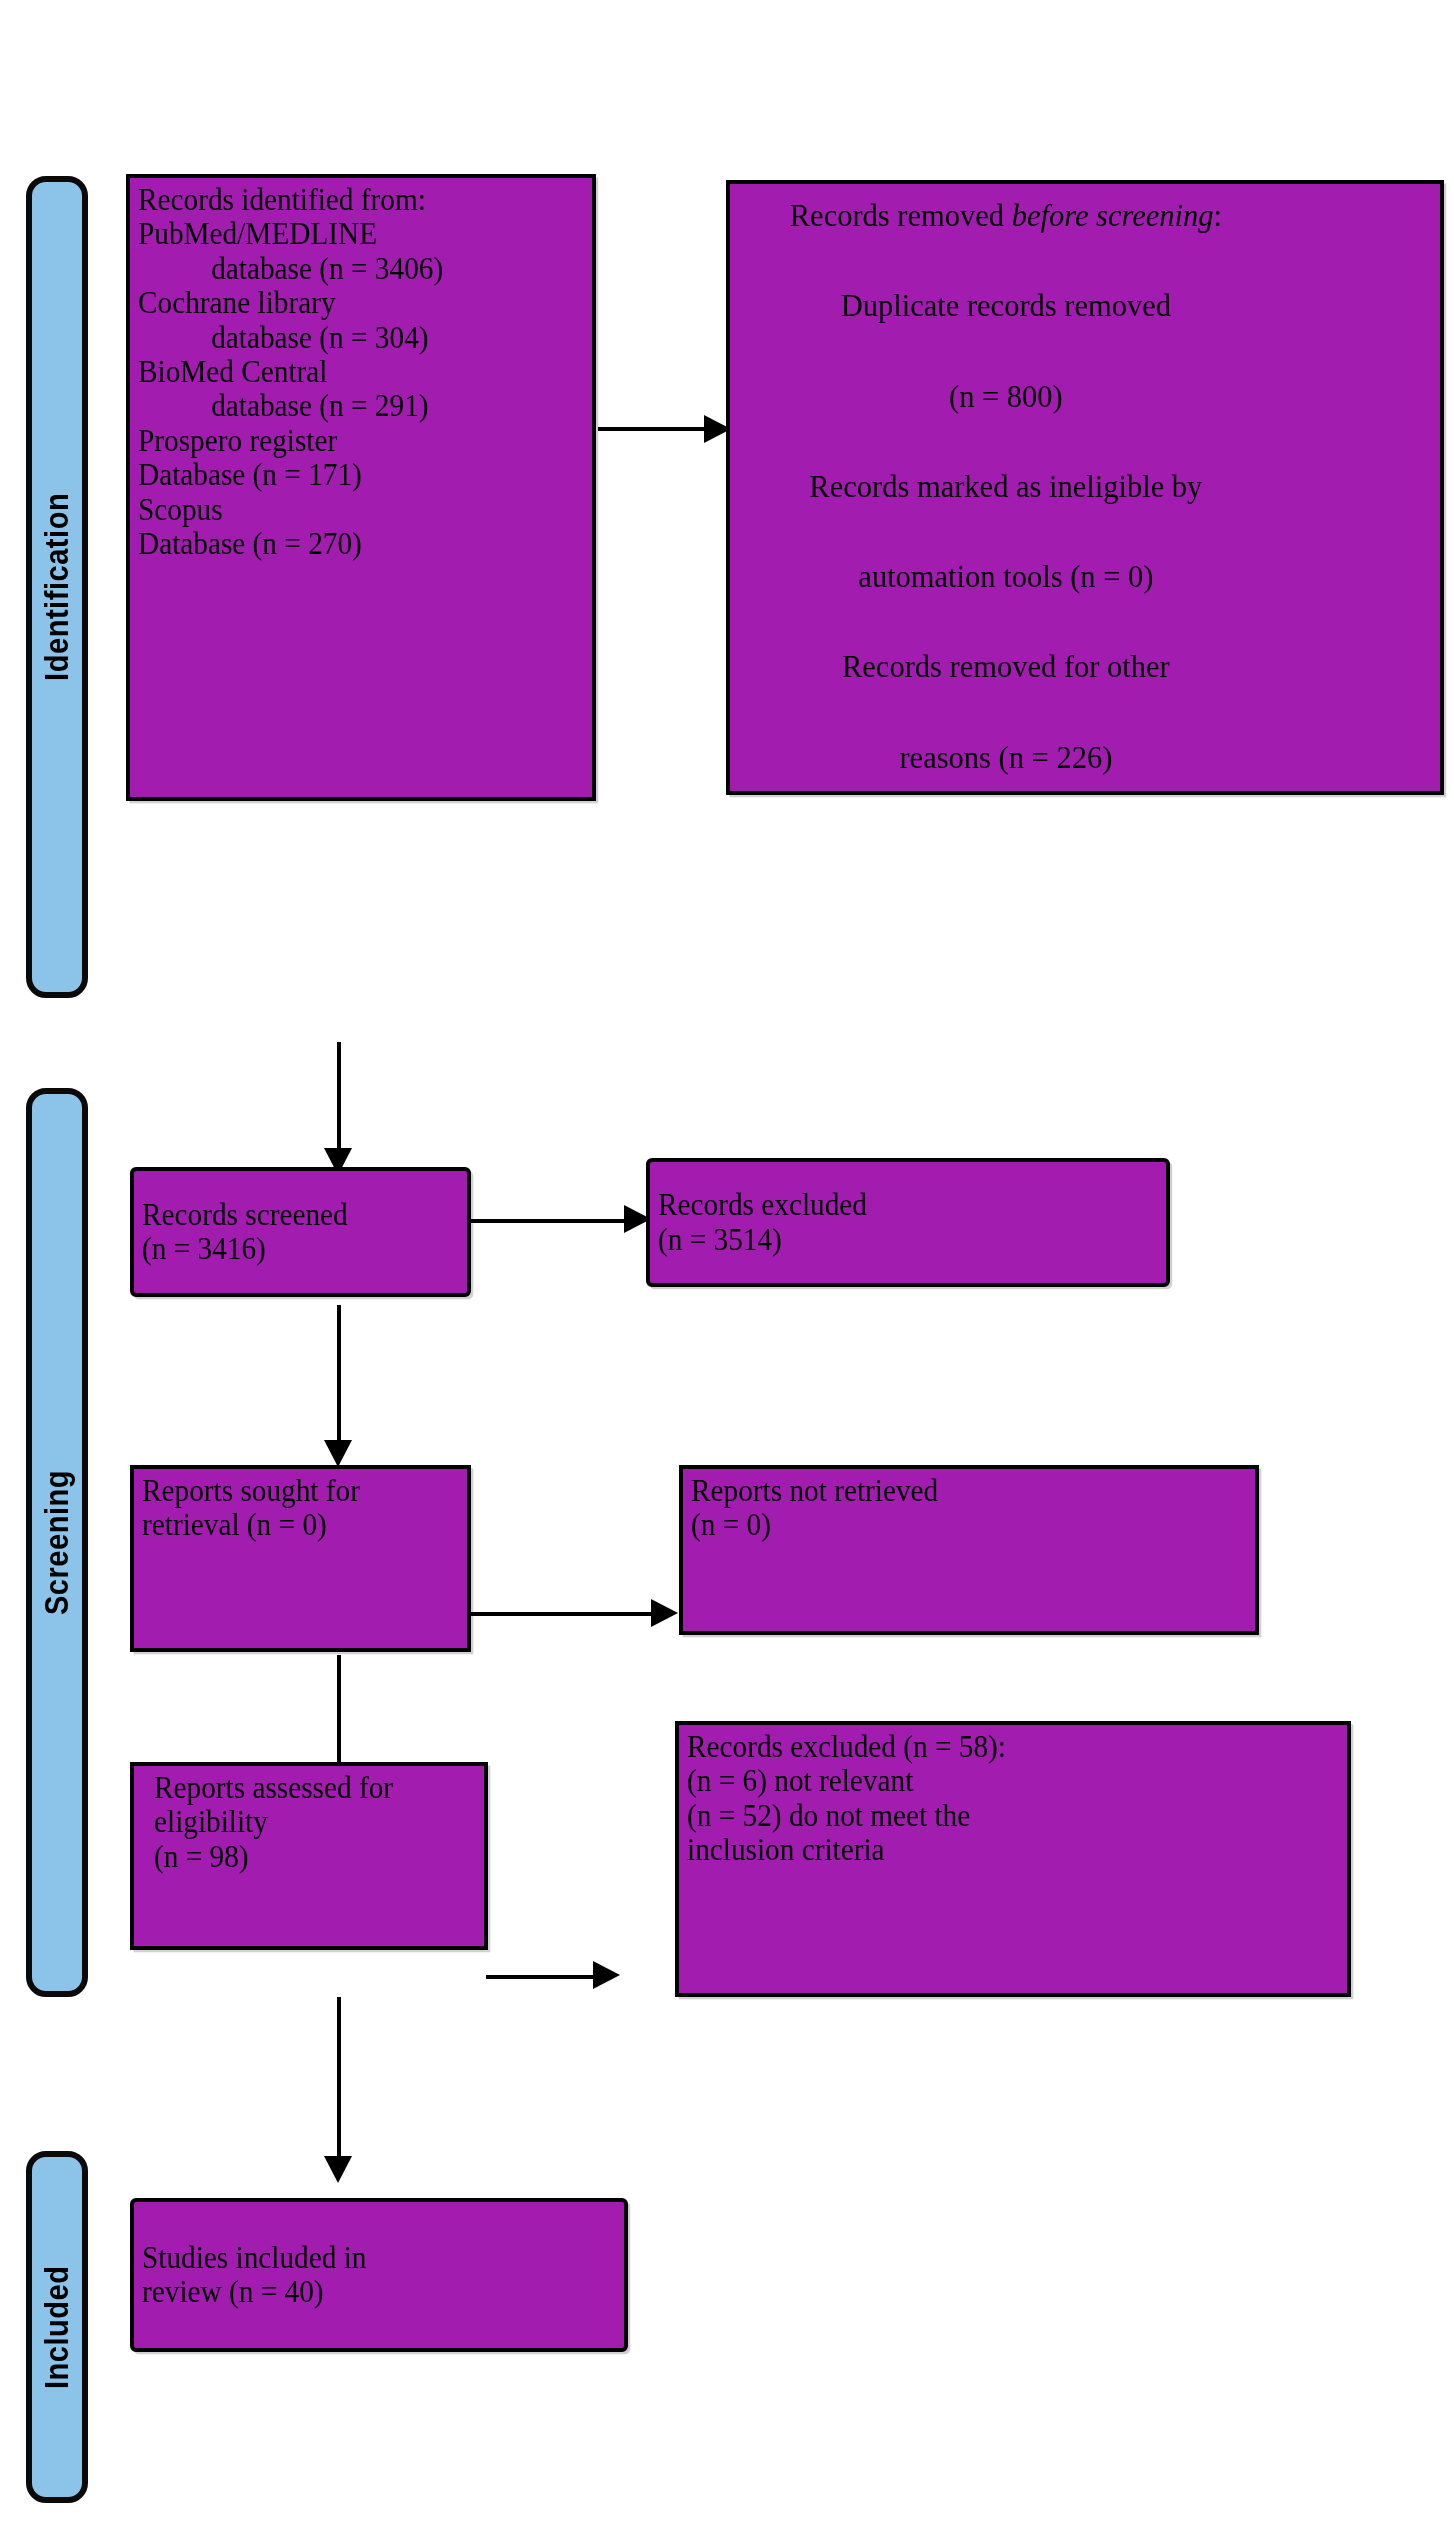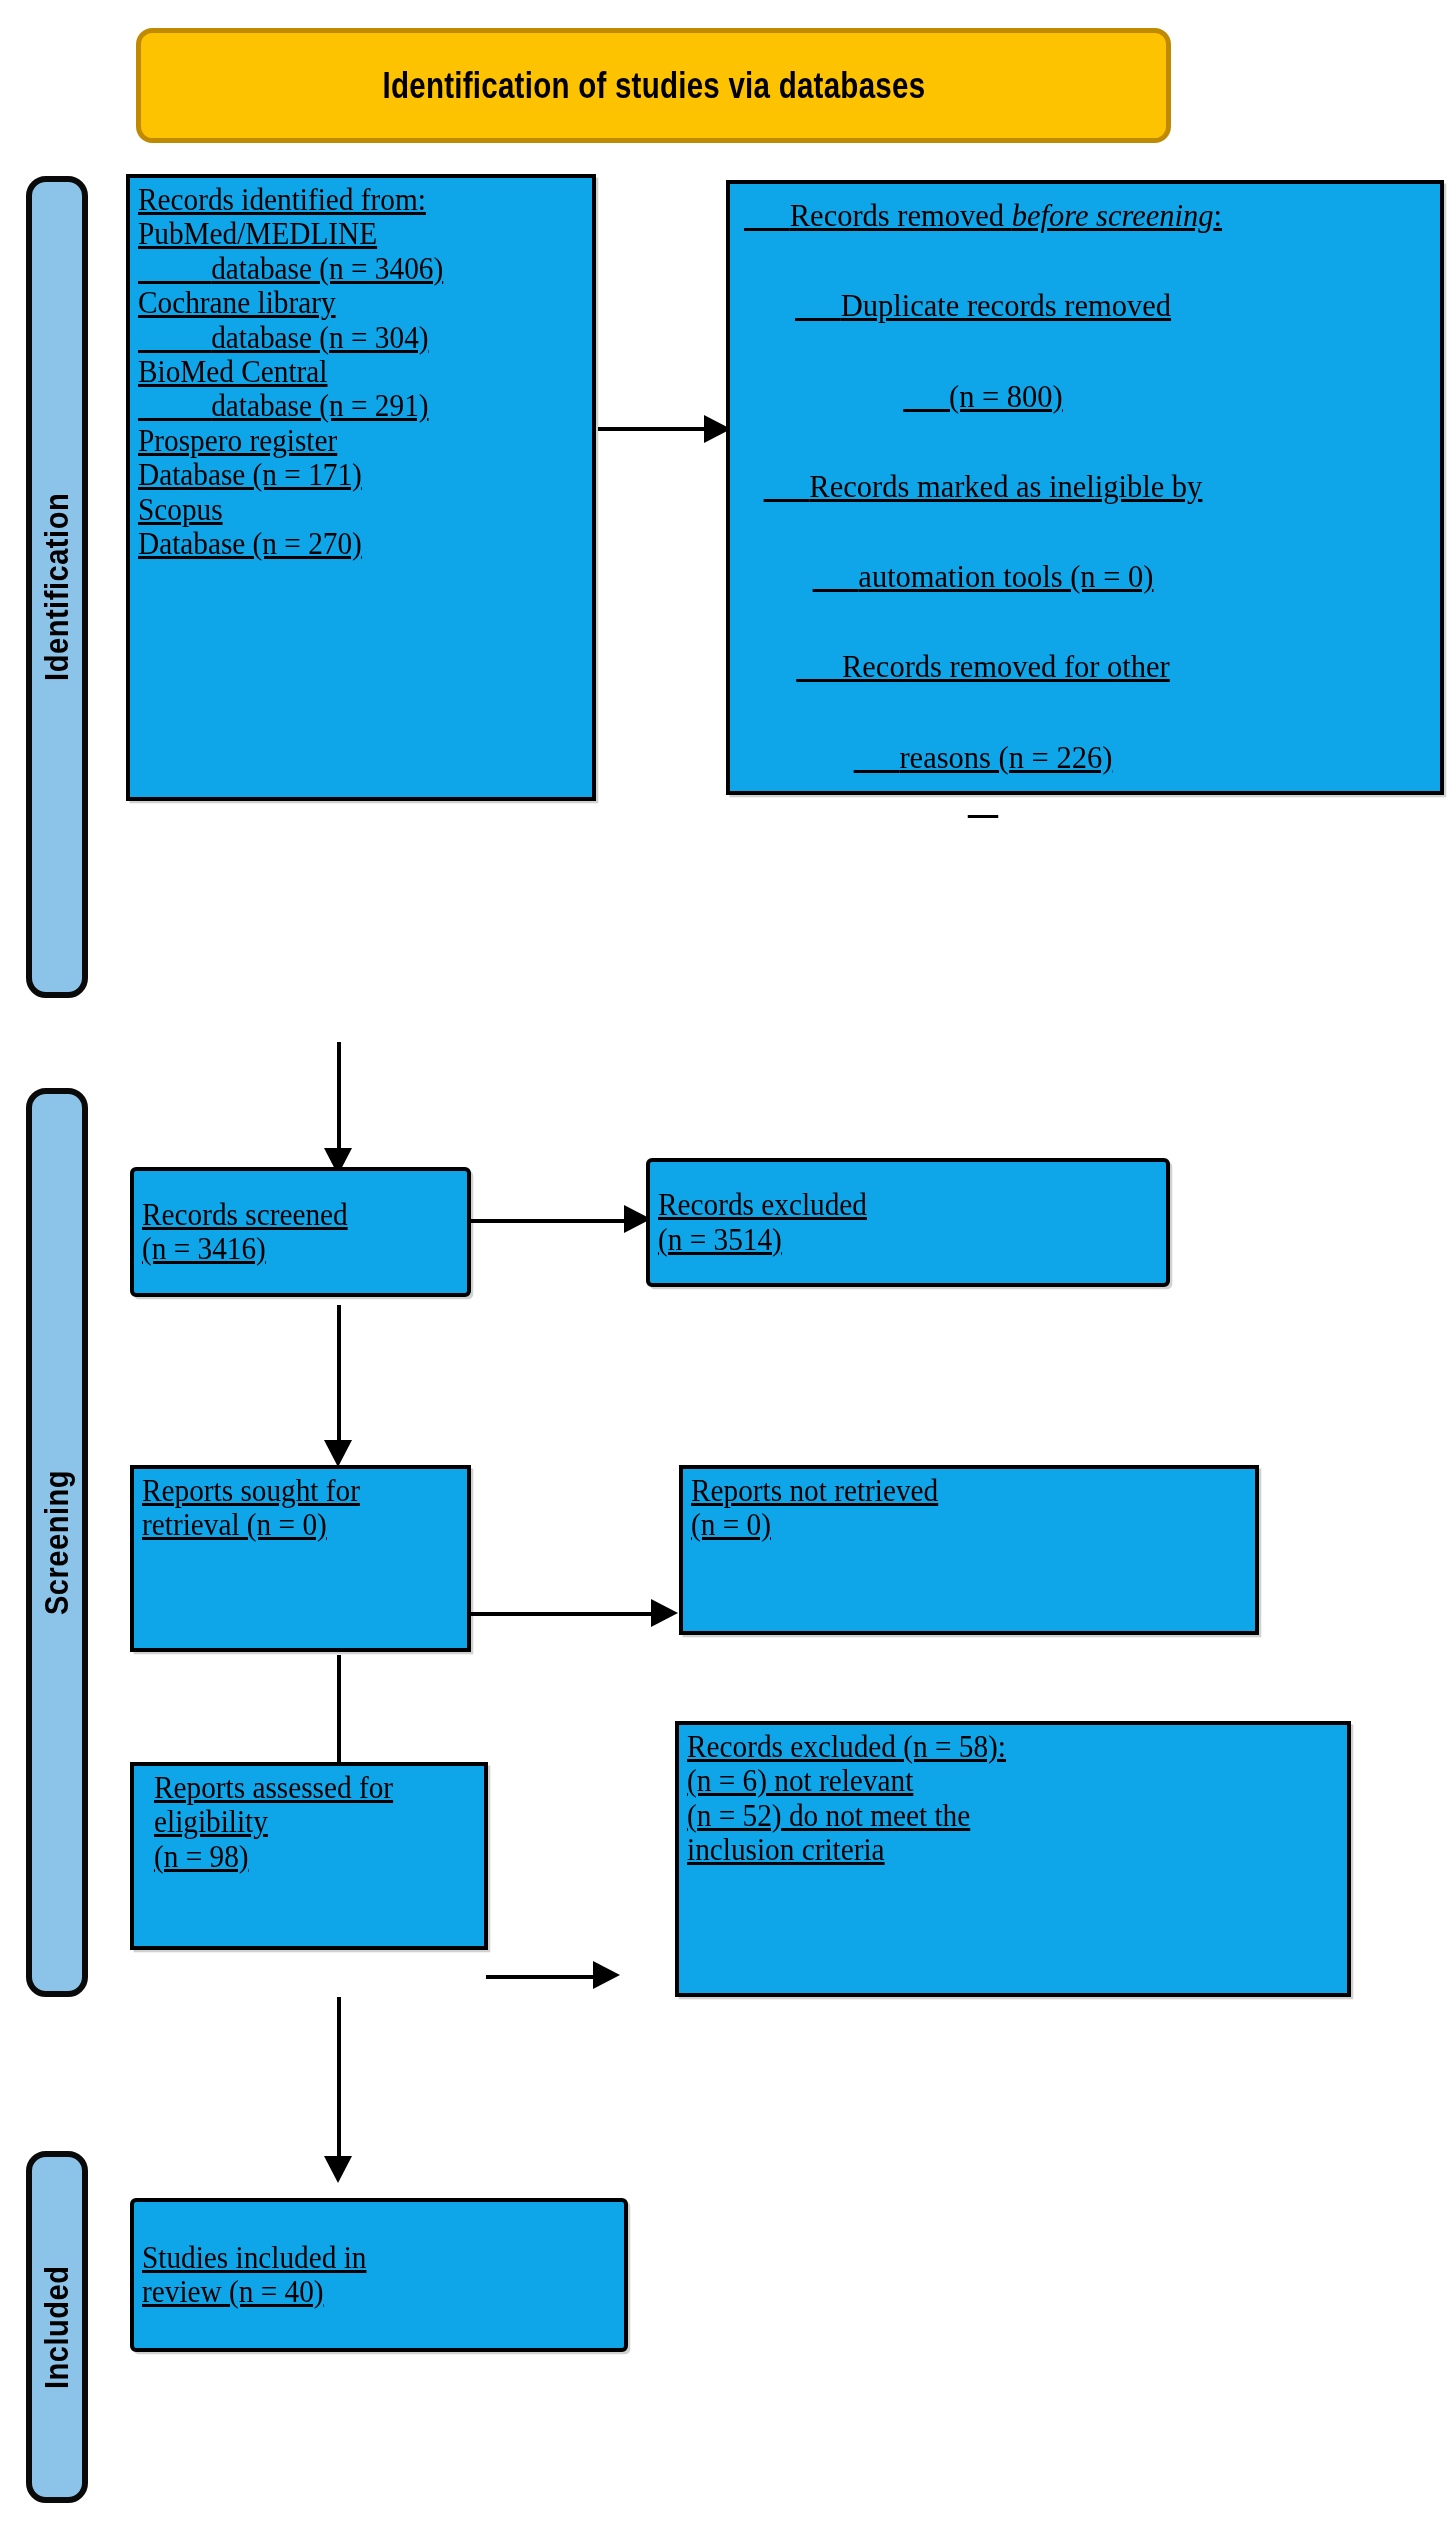--- a/index.html
+++ b/index.html
@@ -58,26 +58,25 @@
     color: #000000;
     white-space: nowrap;
     writing-mode: vertical-rl;
     transform: rotate(180deg) scaleY(0.88);
     letter-spacing: 0.6px;
   }
 
   
   .flow-box {
     position: absolute;
-    background: #0ea5e9;
+    background: #a21caf;
     border: 4.1px solid #000000;
     box-sizing: border-box;
     padding: 4.7px 5.9px 4.7px 8.2px;
     box-shadow: 2.9px 2.9px 0 -0.6px rgba(0,0,0,0.18);
-    text-decoration: underline;
   }
   .flow-box .box-text {
     font-family: "Liberation Serif", "DejaVu Serif", serif;
     font-size: 30.5px;
     line-height: 1.13;
     color: #000000;
     white-space: pre-wrap;
     transform: scaleX(0.96);
     transform-origin: left top;
   }
@@ -127,23 +126,20 @@
     border-top: 14px solid transparent;
     border-bottom: 14px solid transparent;
     border-left: 27px solid #000000;
   }
 </style>
 </head>
 <body>
 
 <div id="canvas">
 
-  <div class="phase-banner" style="left:136px; top:28px; width:1035px; height:115px;">
-    <span class="phase-banner-text">Identification of studies via databases</span>
-  </div>
 
   <div class="side-label" style="left:26px; top:176px; width:62px; height:822px;">
     <span class="side-label-text">Identification</span>
   </div>
 
   <div class="side-label" style="left:26px; top:1088px; width:62px; height:909px;">
     <span class="side-label-text">Screening</span>
   </div>
 
   <div class="side-label" style="left:26px; top:2151px; width:62px; height:352px;">

